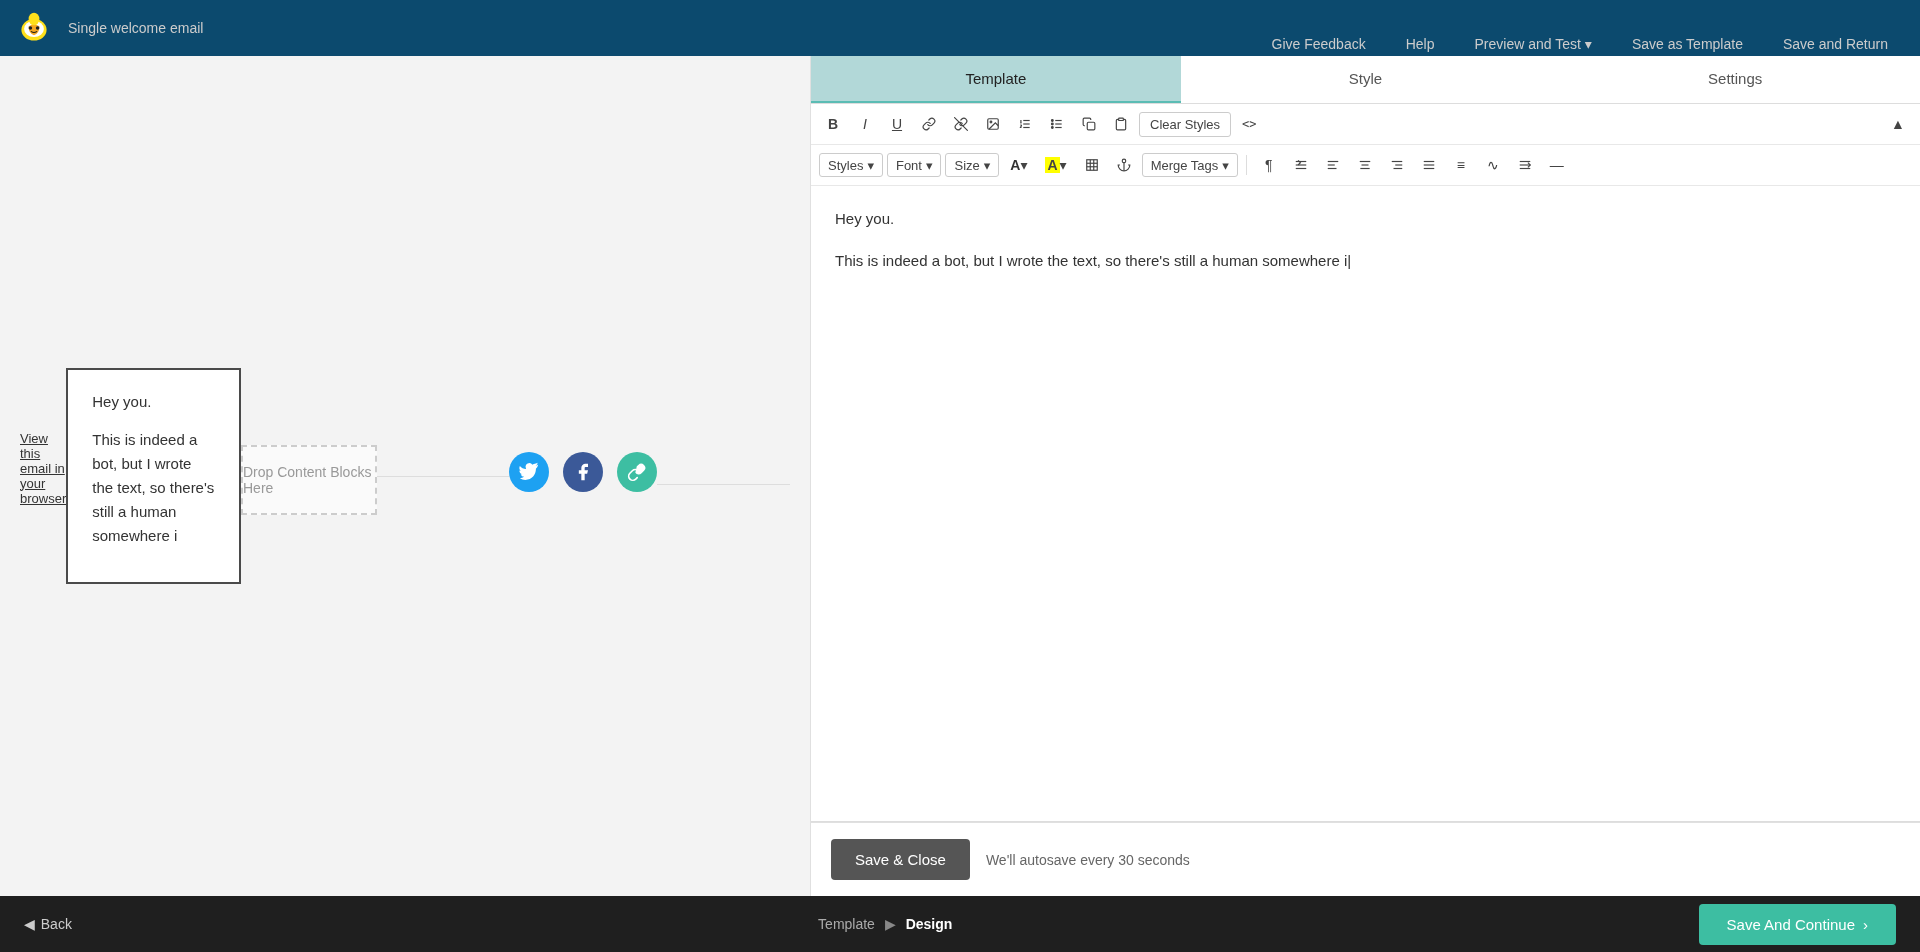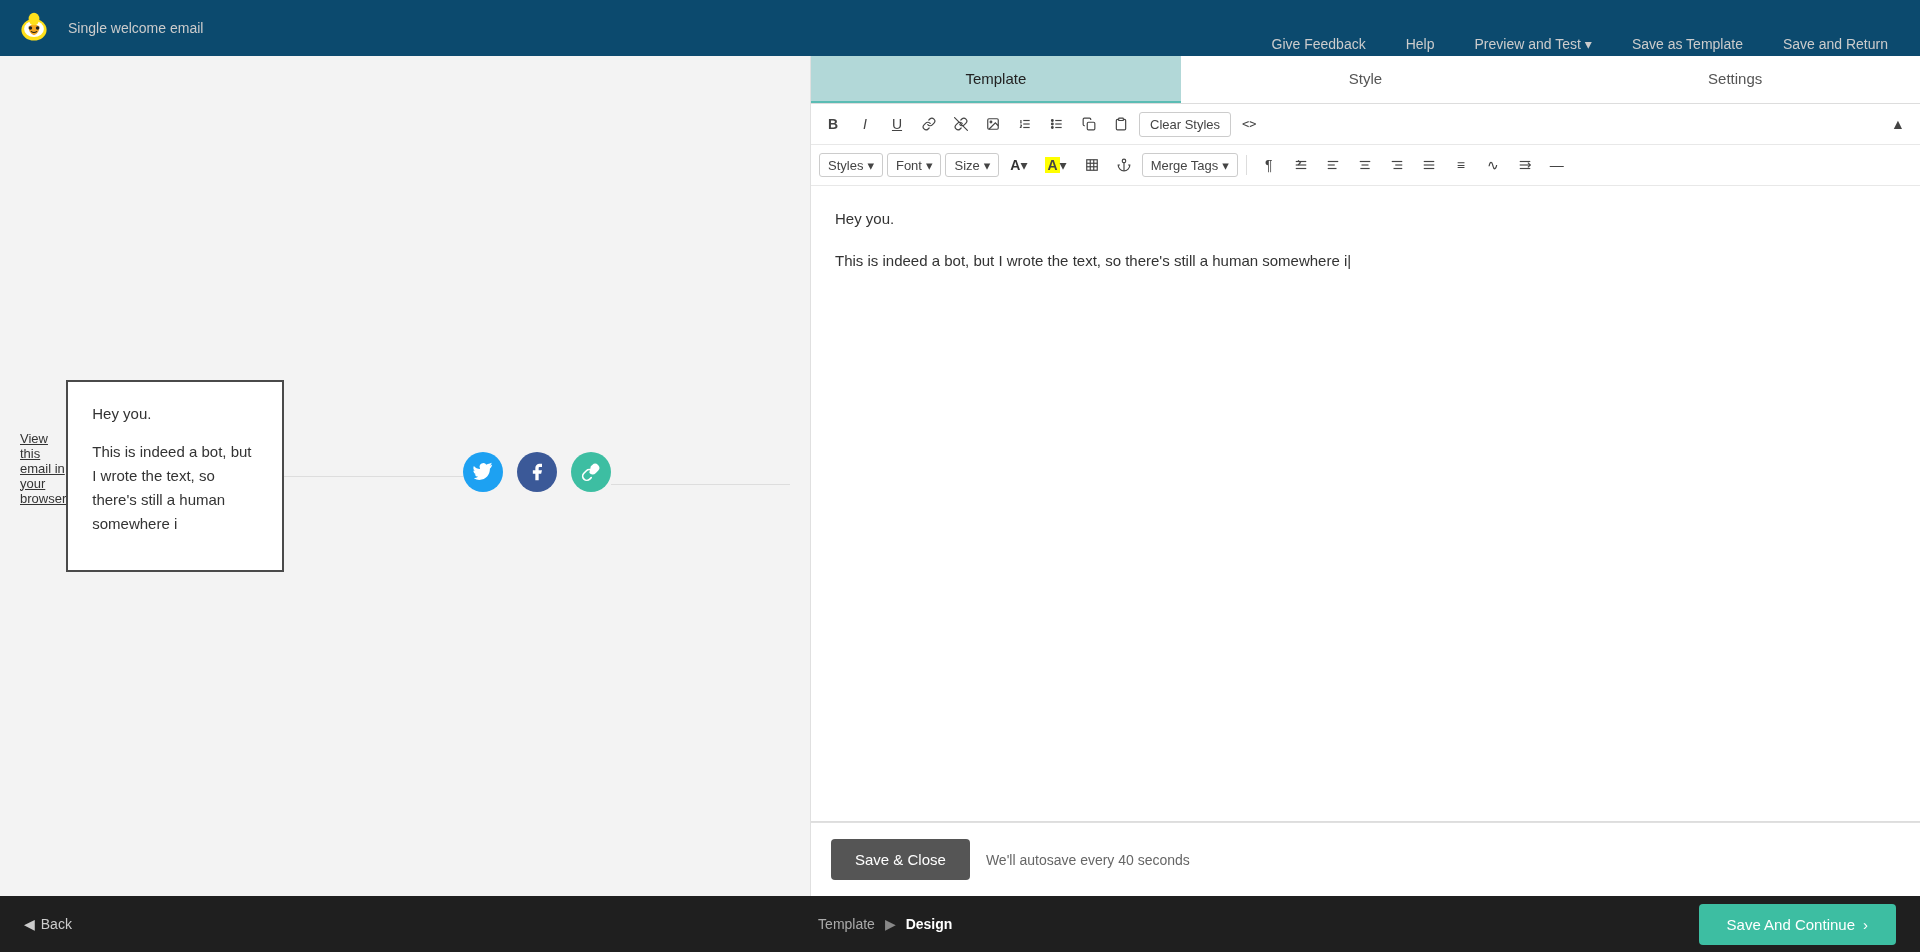--- a/index.html
+++ b/index.html
@@ -341,20 +341,23 @@
 <div class="main-layout">
 
   <div class="left-panel">
     <a class="view-browser-link">View this email in your browser</a>
 
     <div class="email-preview">
       <p>Hey you.</p>
       <p>This is indeed a bot, but I wrote the text, so there's still a human somewhere i</p>
     </div>
 
+    <div class="drop-zone">
+      <span>Drop Content Blocks Here</span>
+    </div>
 
     <div class="divider-line"></div>
 
     <div class="social-icons">
       <div class="social-icon social-twitter">
         <svg width="20" height="20" viewBox="0 0 24 24" fill="white">
             <path d="M23 3a10.9 10.9 0 0 1-3.14 1.53A4.48 4.48 0 0 0 22.43 1s-4.05 1.62-6.32 2.15A4.46 4.46 0 0 0 8.37 7.5c0 .35.04.69.11 1.02C5.43 8.36 2.87 7 1.06 4.84a4.44 4.44 0 0 0-.6 2.24c0 1.55.79 2.92 2 3.72a4.43 4.43 0 0 1-2.02-.56v.06a4.47 4.47 0 0 0 3.58 4.37c-.37.1-.77.15-1.17.15-.29 0-.56-.03-.83-.08a4.48 4.48 0 0 0 4.18 3.1A8.96 8.96 0 0 1 1 19.54 12.64 12.64 0 0 0 7.55 21.5c8.24 0 12.74-6.83 12.74-12.74 0-.19 0-.39-.01-.58A9.09 9.09 0 0 0 23 3z"></path>
           </svg>
       </div>
       <div class="social-icon social-facebook">
@@ -552,21 +555,21 @@
       <p>Hey you.</p>
       <p>
         <span>This is indeed a bot, but I wrote the text, so there's still a human somewhere i</span><span class="cursor-line"></span>
       </p>
     </div>
 
     <div style="height:1px; background:#ddd; margin:0 0;"></div>
 
     <div class="save-area">
       <button class="save-close-btn">Save &amp; Close</button>
-      <span class="autosave-text">We'll autosave every 40 seconds</span>
+      <span class="autosave-text">We'll autosave every 30 seconds</span>
     </div>
 
   </div>
 </div>
 
 <div class="bottom-bar">
   <button class="back-btn">
     <span>◀</span>
     <span>Back</span>
   </button>

